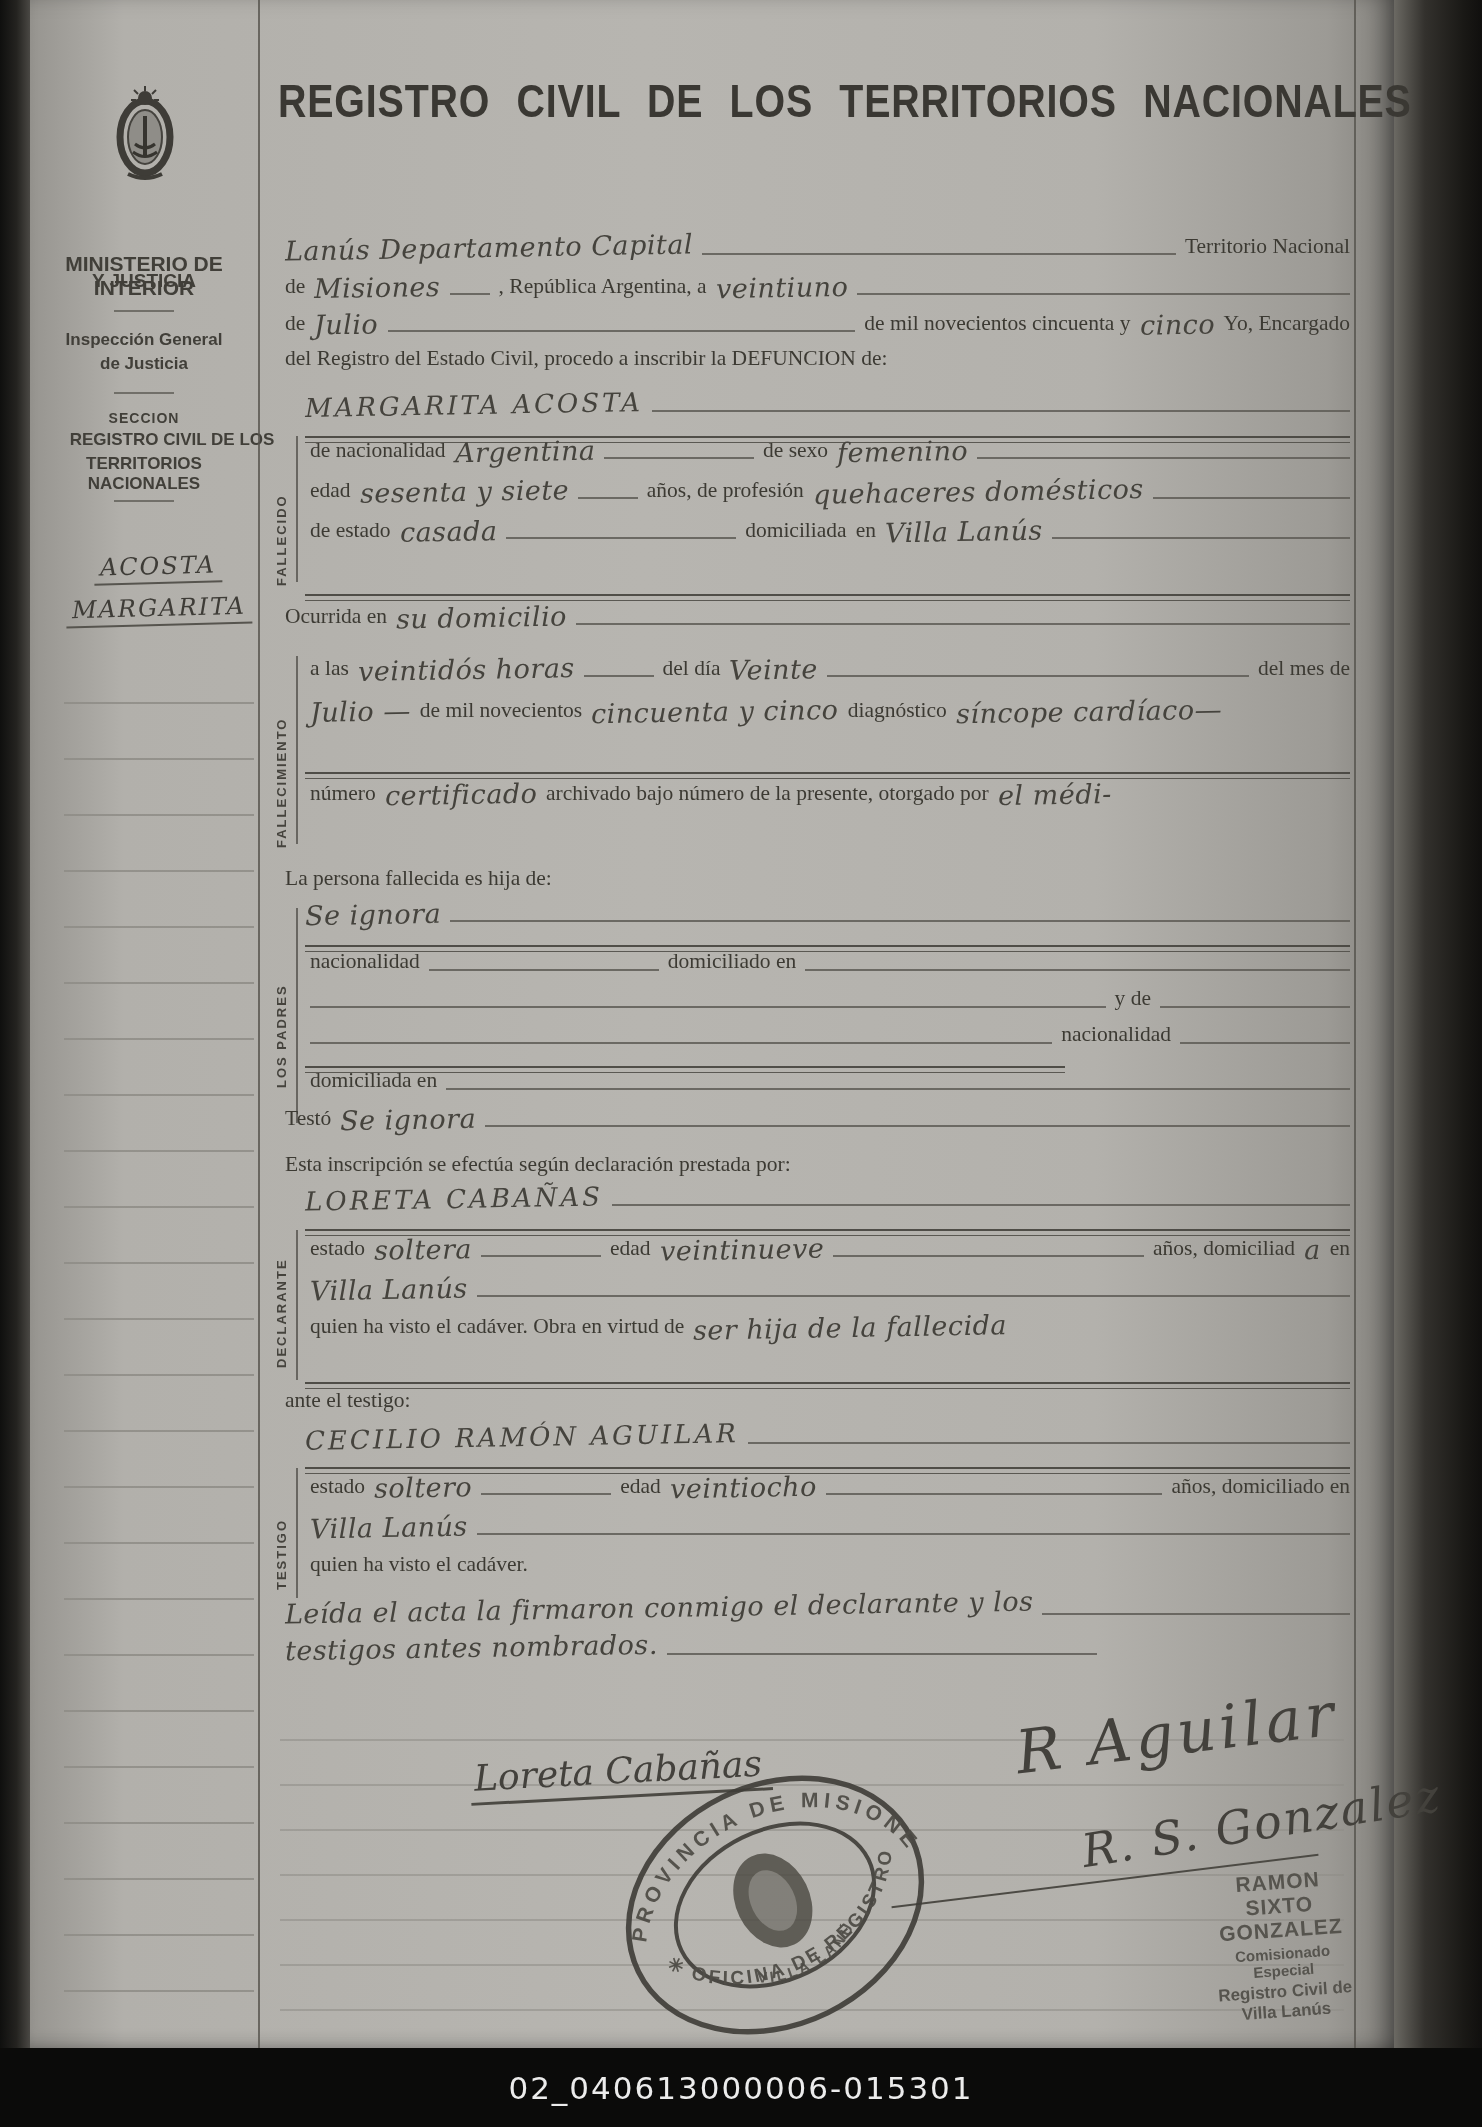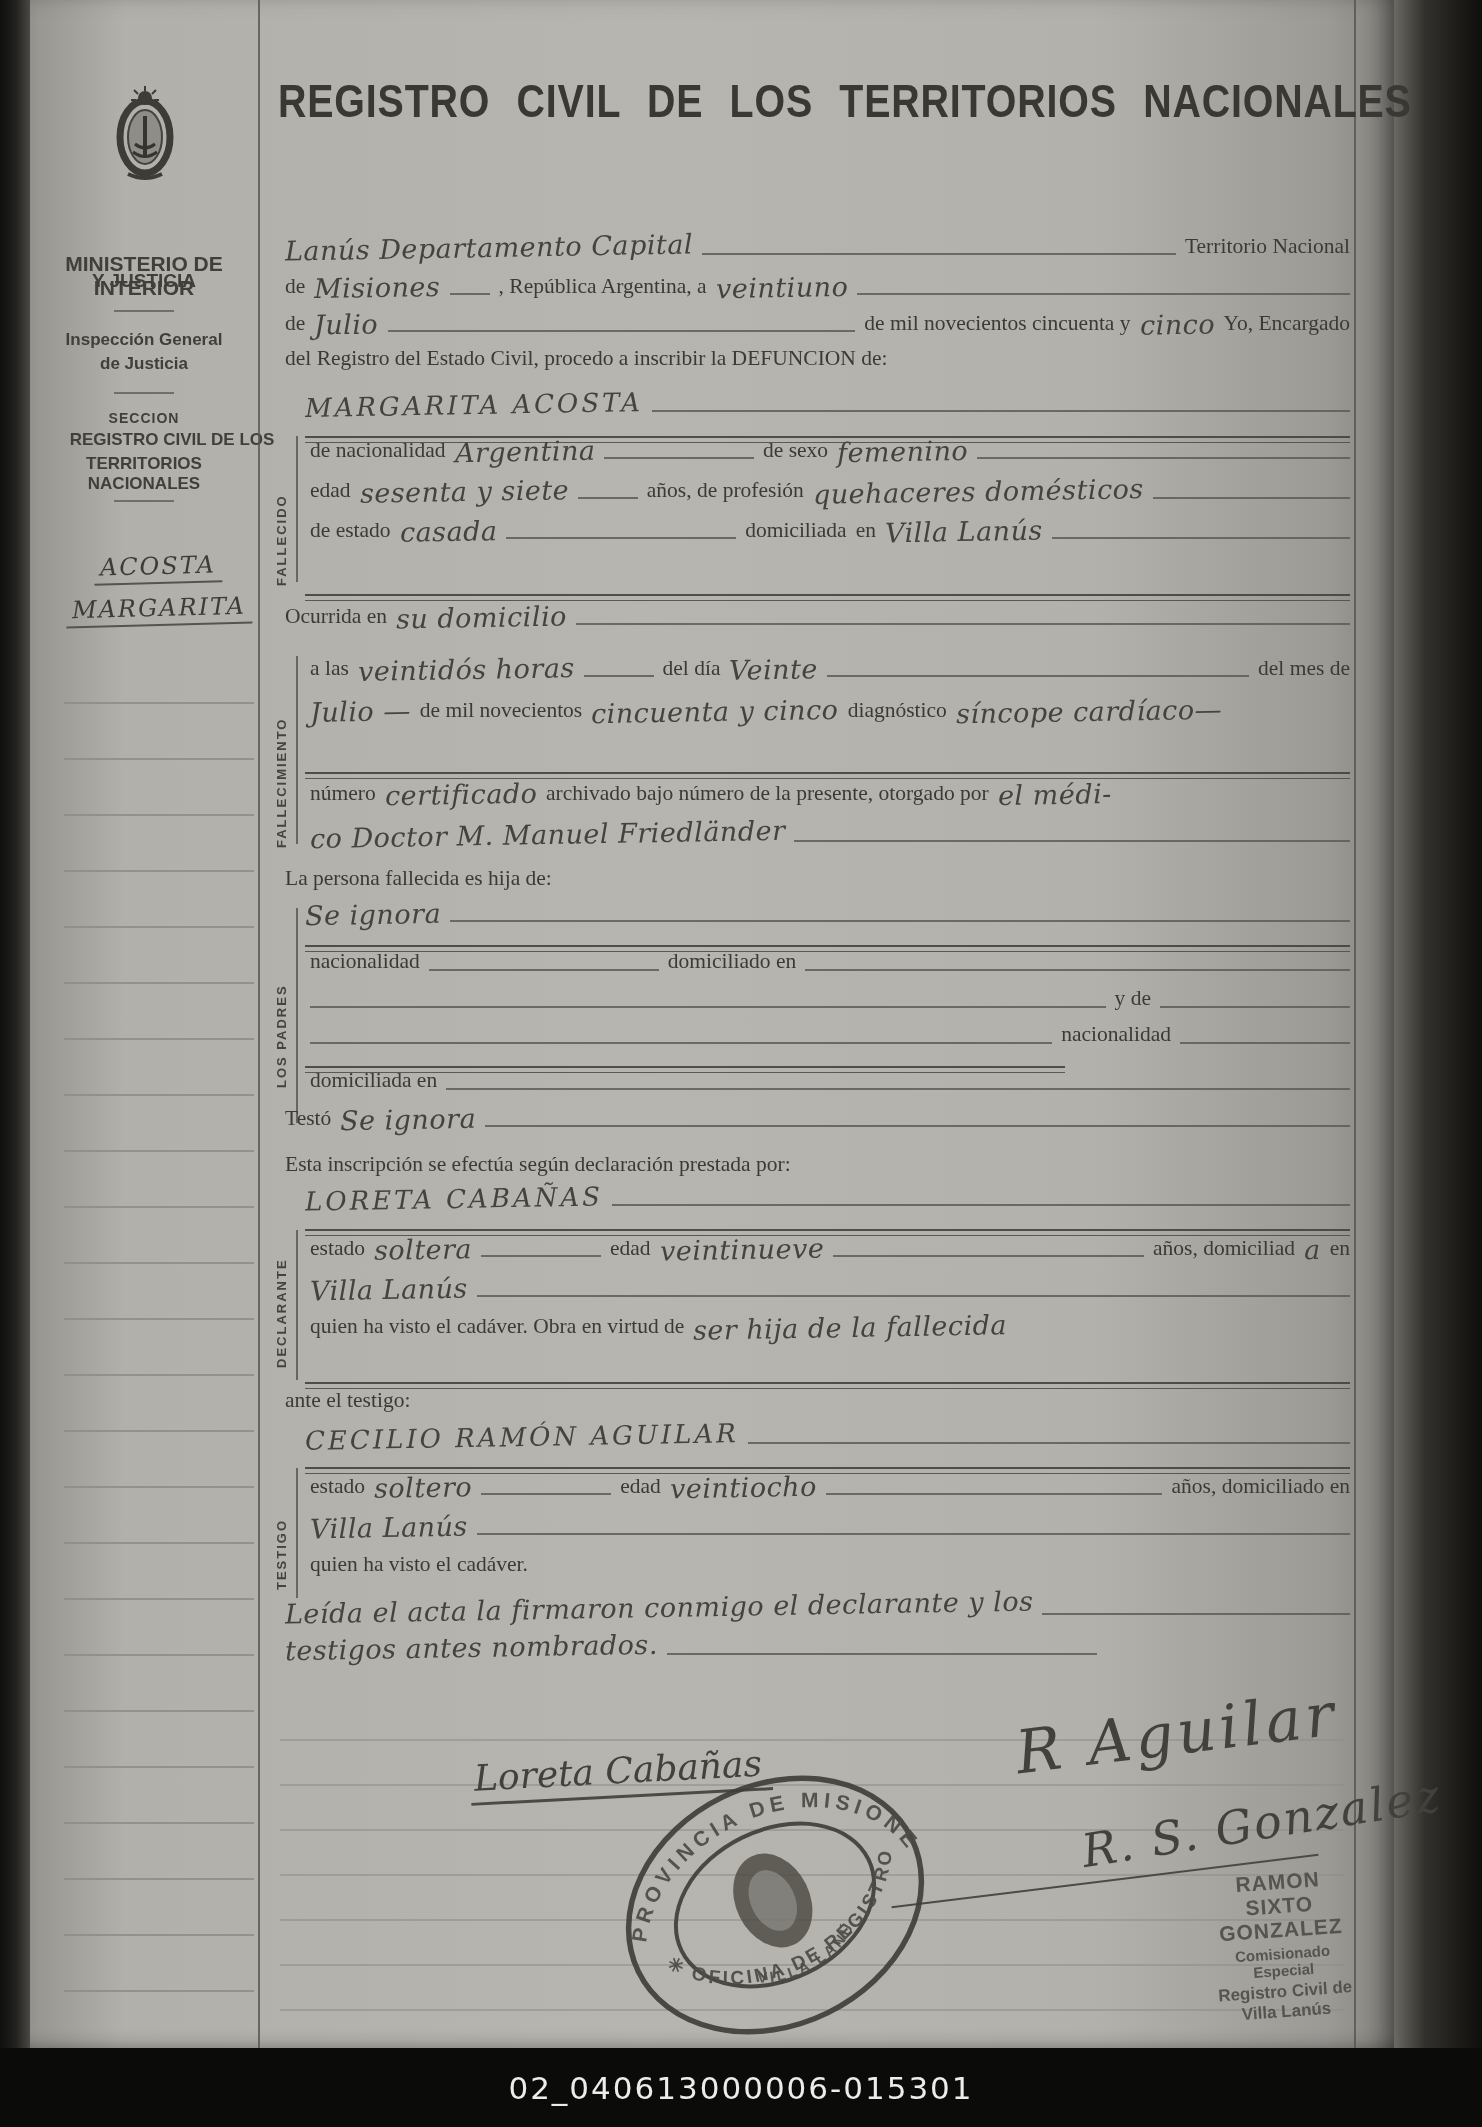--- a/index.html
+++ b/index.html
@@ -187,24 +187,20 @@
       <span class="p">diagnóstico</span>
       <span class="h">síncope cardíaco—</span>
     </div>
     <div class="drule" style="left:35px;top:764px;width:1045px"></div>
     <div class="row" style="top:773px;left:40px;width:1040px">
       <span class="p">número</span>
       <span class="h">certificado</span>
       <span class="p">archivado bajo número de la presente, otorgado por</span>
       <span class="h">el médi-</span>
     </div>
-    <div class="row" style="top:813px;left:40px;width:1040px">
-      <span class="h">co Doctor M. Manuel Friedländer</span>
-      <span class="r"></span>
-    </div>
 
     <div class="row" style="top:860px;left:15px;width:1065px">
       <span class="p">La persona fallecida es hija de:</span>
     </div>
 
     <div class="vlabel" style="left:4px;top:930px;height:150px">LOS PADRES</div>
     <div class="vline" style="left:26px;top:900px;height:215px"></div>
     <div class="row" style="top:893px;left:35px;width:1045px">
       <span class="h">Se ignora</span>
       <span class="r"></span>

